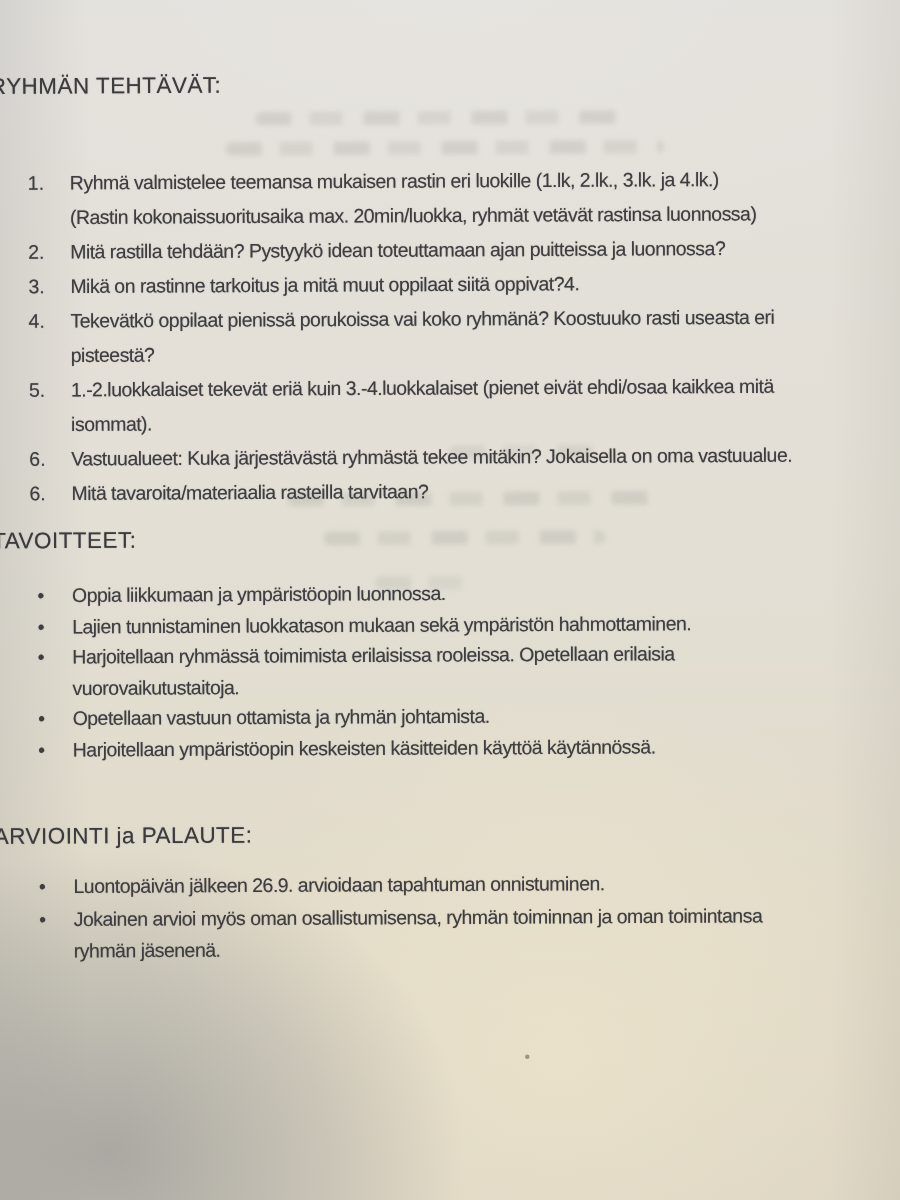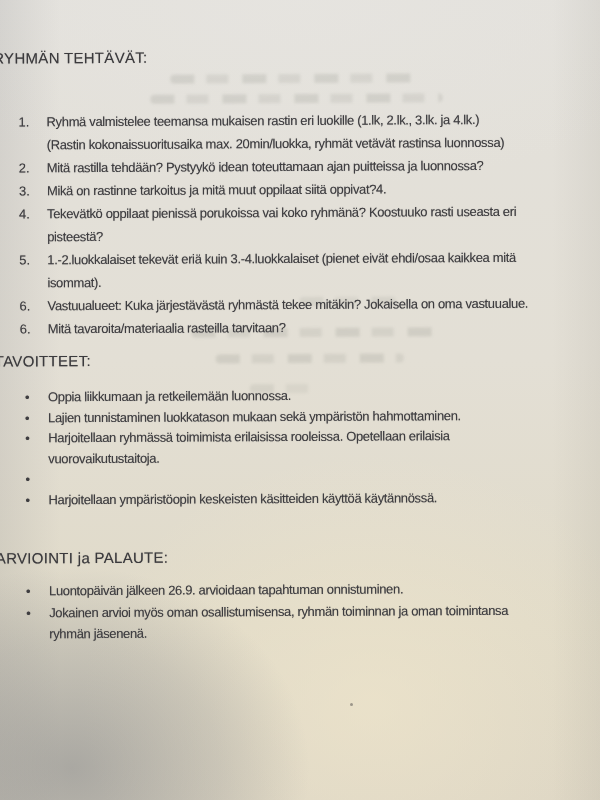--- a/index.html
+++ b/index.html
@@ -132,38 +132,41 @@
         </span>
       </div>
     </div>
 
     <div class="heading" id="h2">TAVOITTEET:</div>
 
     <div class="list bulleted" id="list2">
       <div class="row">
         <span class="marker">•</span>
         <span class="lines">
-          <span class="ln">Oppia liikkumaan ja retkeilemään luonnossa.</span>
+          <span class="ln">Oppia liikkumaan ja ympäristöopin luonnossa.</span>
         </span>
       </div>
       <div class="row">
         <span class="marker">•</span>
         <span class="lines">
           <span class="ln">Lajien tunnistaminen luokkatason mukaan sekä ympäristön hahmottaminen.</span>
         </span>
       </div>
       <div class="row">
         <span class="marker">•</span>
         <span class="lines">
           <span class="ln">Harjoitellaan ryhmässä toimimista erilaisissa rooleissa. Opetellaan erilaisia</span>
           <span class="ln">vuorovaikutustaitoja.</span>
         </span>
       </div>
       <div class="row">
         <span class="marker">•</span>
+        <span class="lines">
+          <span class="ln">Opetellaan vastuun ottamista ja ryhmän johtamista.</span>
+        </span>
       </div>
       <div class="row">
         <span class="marker">•</span>
         <span class="lines">
           <span class="ln">Harjoitellaan ympäristöopin keskeisten käsitteiden käyttöä käytännössä.</span>
         </span>
       </div>
     </div>
 
     <div class="heading" id="h3">ARVIOINTI ja PALAUTE:</div>

